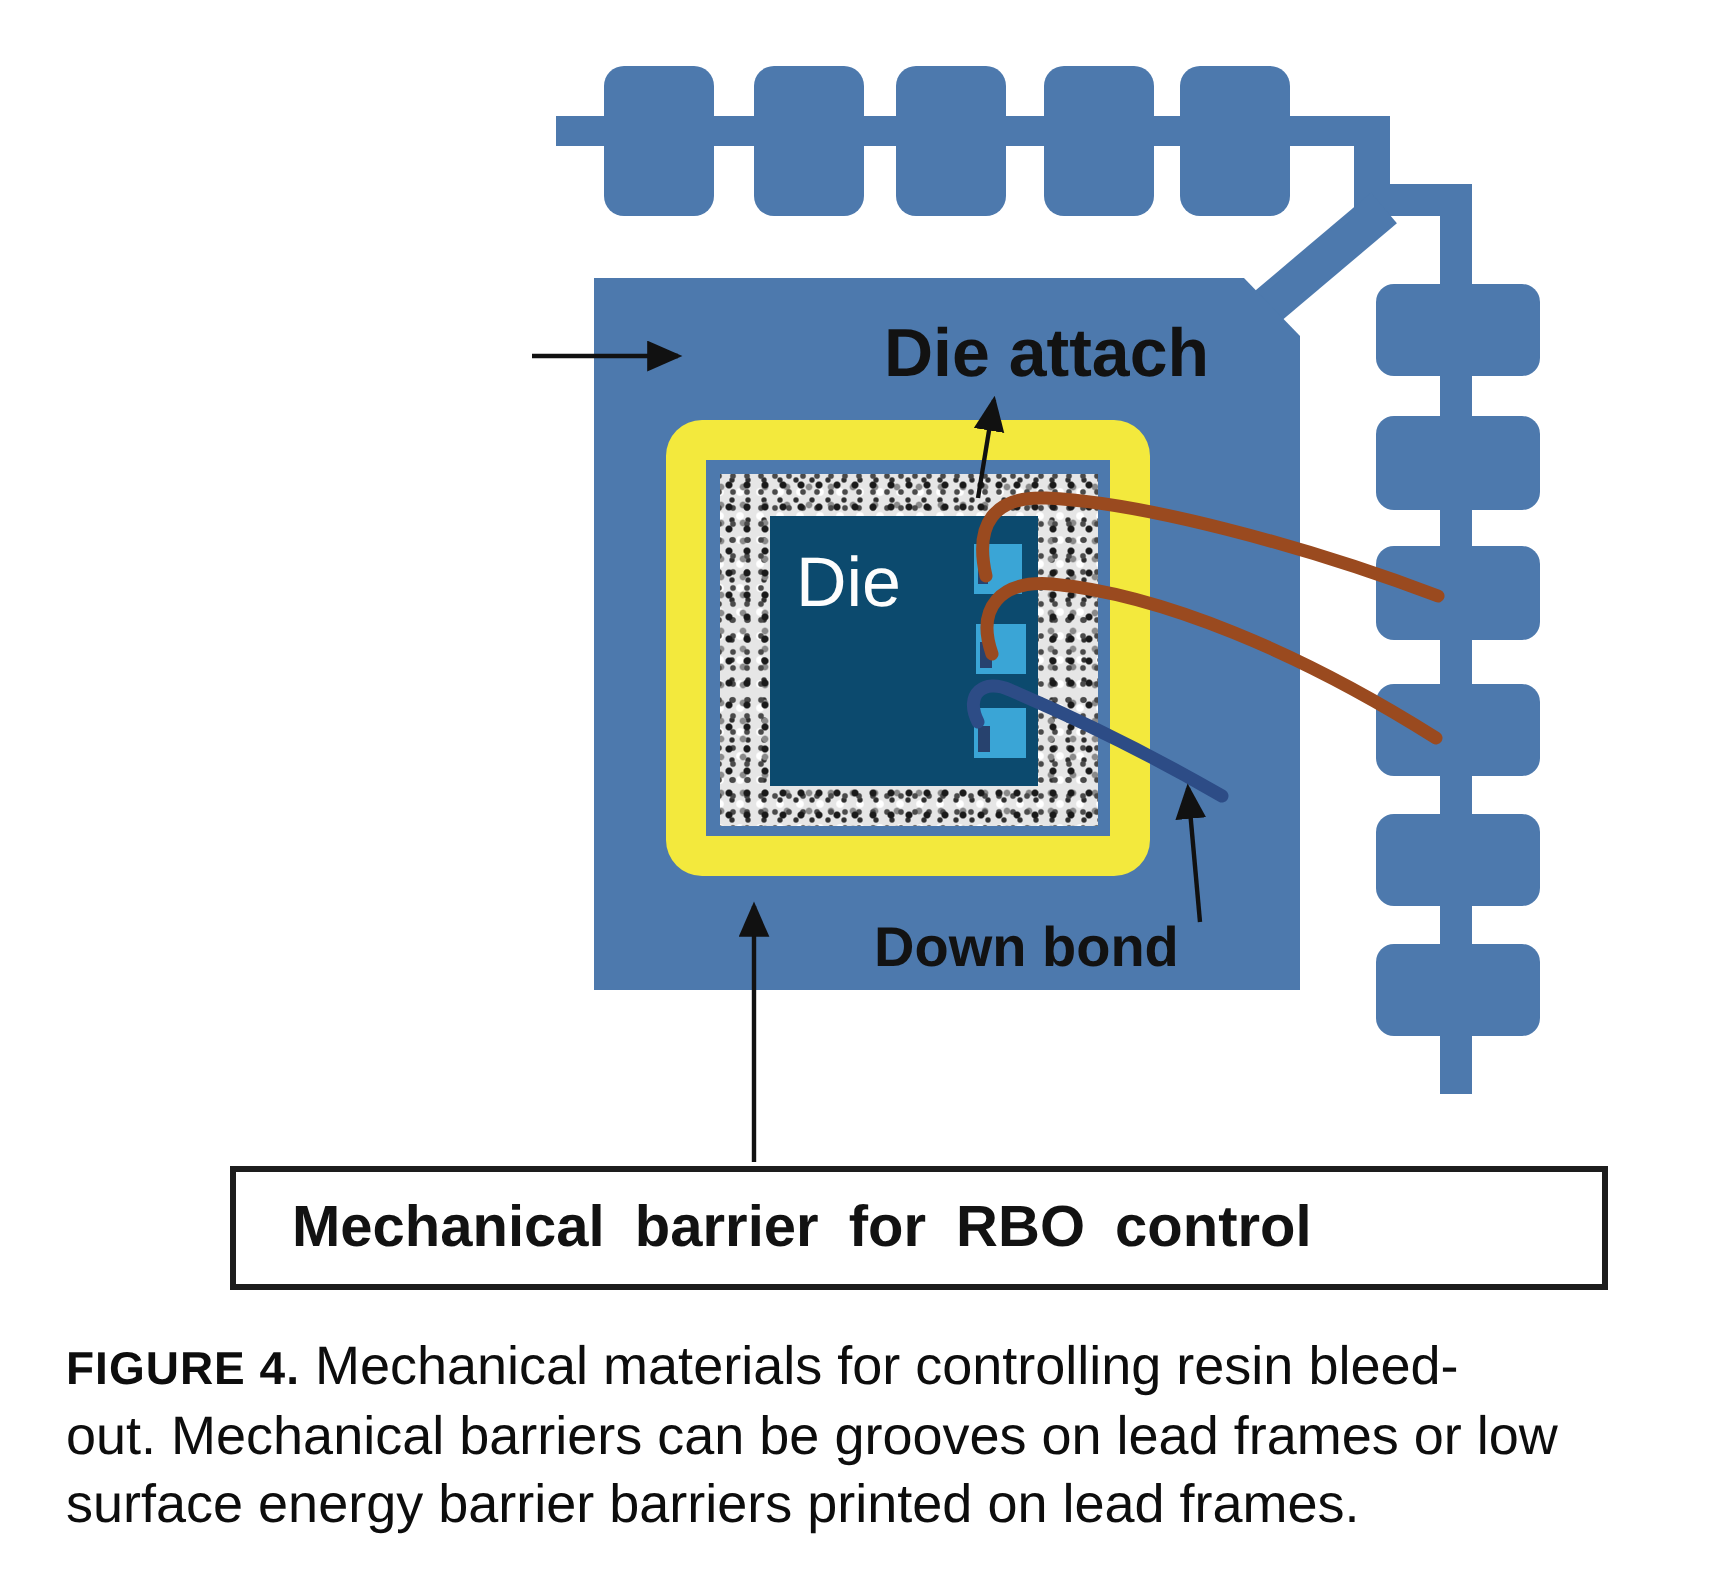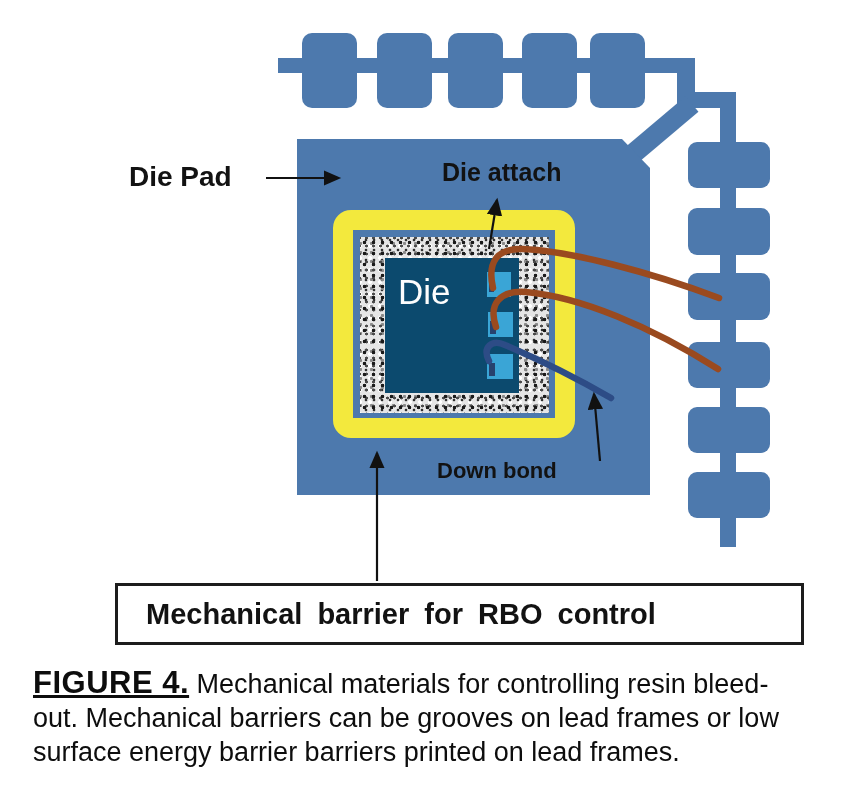--- a/index.html
+++ b/index.html
@@ -3,22 +3,22 @@
 <meta charset="utf-8">
 <style>
   html,body{margin:0;padding:0;background:#ffffff;}
   .stage{
     position:relative;width:864px;height:796px;background:#ffffff;
     font-family:"Liberation Sans", sans-serif;overflow:hidden;
   }
   svg.layer{position:absolute;left:0;top:0;width:864px;height:796px;}
   .label{position:absolute;color:#121212;font-weight:bold;white-space:nowrap;}
   .die-pad-label{left:129px;top:161px;font-size:28px;}
-  .die-attach-label{left:442px;top:158px;font-size:25px;}
-  .down-bond-label{left:437px;top:458px;font-size:22px;text-align:center;}
+  .die-attach-label{left:442px;top:158px;font-size:34px;}
+  .down-bond-label{left:437px;top:458px;font-size:28px;text-align:center;}
 
   .barrier-ring{
     position:absolute;left:333px;top:210px;width:202px;height:188px;
     border:20px solid #f3e93d;border-radius:18px;
     background:#4d79ad;background-clip:padding-box;
   }
   .die-attach-region{
     position:absolute;left:360px;top:237px;width:189px;height:176px;
     background-color:#e6e6e6;
     background-image:
@@ -46,21 +46,21 @@
     position:absolute;left:115px;top:583px;width:655px;height:56px;
     border:3px solid #1d1d1d;background:#ffffff;
     font-size:29px;font-weight:bold;color:#121212;line-height:56px;
     padding-left:28px;word-spacing:7px;white-space:nowrap;
   }
   .caption{
     position:absolute;left:33px;top:666px;width:822px;
     font-size:27px;line-height:34px;color:#0d0d0d;
   }
   .caption .cap-line{white-space:nowrap;}
-  .caption .prefix{font-weight:bold;font-size:31px;letter-spacing:0.5px;text-decoration:underline;}
+  .caption .prefix{font-weight:bold;font-size:23px;letter-spacing:0.5px;}
 </style>
 </head>
 <body>
 
 <div class="stage">
 
   <svg class="layer" viewBox="0 0 864 796">
     <g fill="#4d79ad">
 
       <rect x="278" y="58" width="417" height="15"></rect>
@@ -109,21 +109,20 @@
       <path d="M489,361 C482,347 492,339 505,345 C545,362 585,383 611,398" stroke="#2d4c86" stroke-width="6.5"></path>
     </g>
     <g stroke="#111111" stroke-width="2.2" fill="none">
       <line x1="266" y1="178" x2="339" y2="178" marker-end="url(#ah)"></line>
       <line x1="489" y1="249" x2="497" y2="200" marker-end="url(#ah)"></line>
       <line x1="600" y1="461" x2="594" y2="394" marker-end="url(#ah)"></line>
       <line x1="377" y1="581" x2="377" y2="453" marker-end="url(#ah)"></line>
     </g>
   </svg>
 
-  <div class="label die-pad-label">Die Pad</div>
   <div class="label die-attach-label">Die attach</div>
   <div class="label down-bond-label">Down bond</div>
 
   <div class="barrier-box">Mechanical barrier for RBO control</div>
 
   <div class="caption">
     <div class="cap-line">
       <span class="prefix">FIGURE 4.</span>
       <span>Mechanical materials for controlling resin bleed-</span>
     </div>

